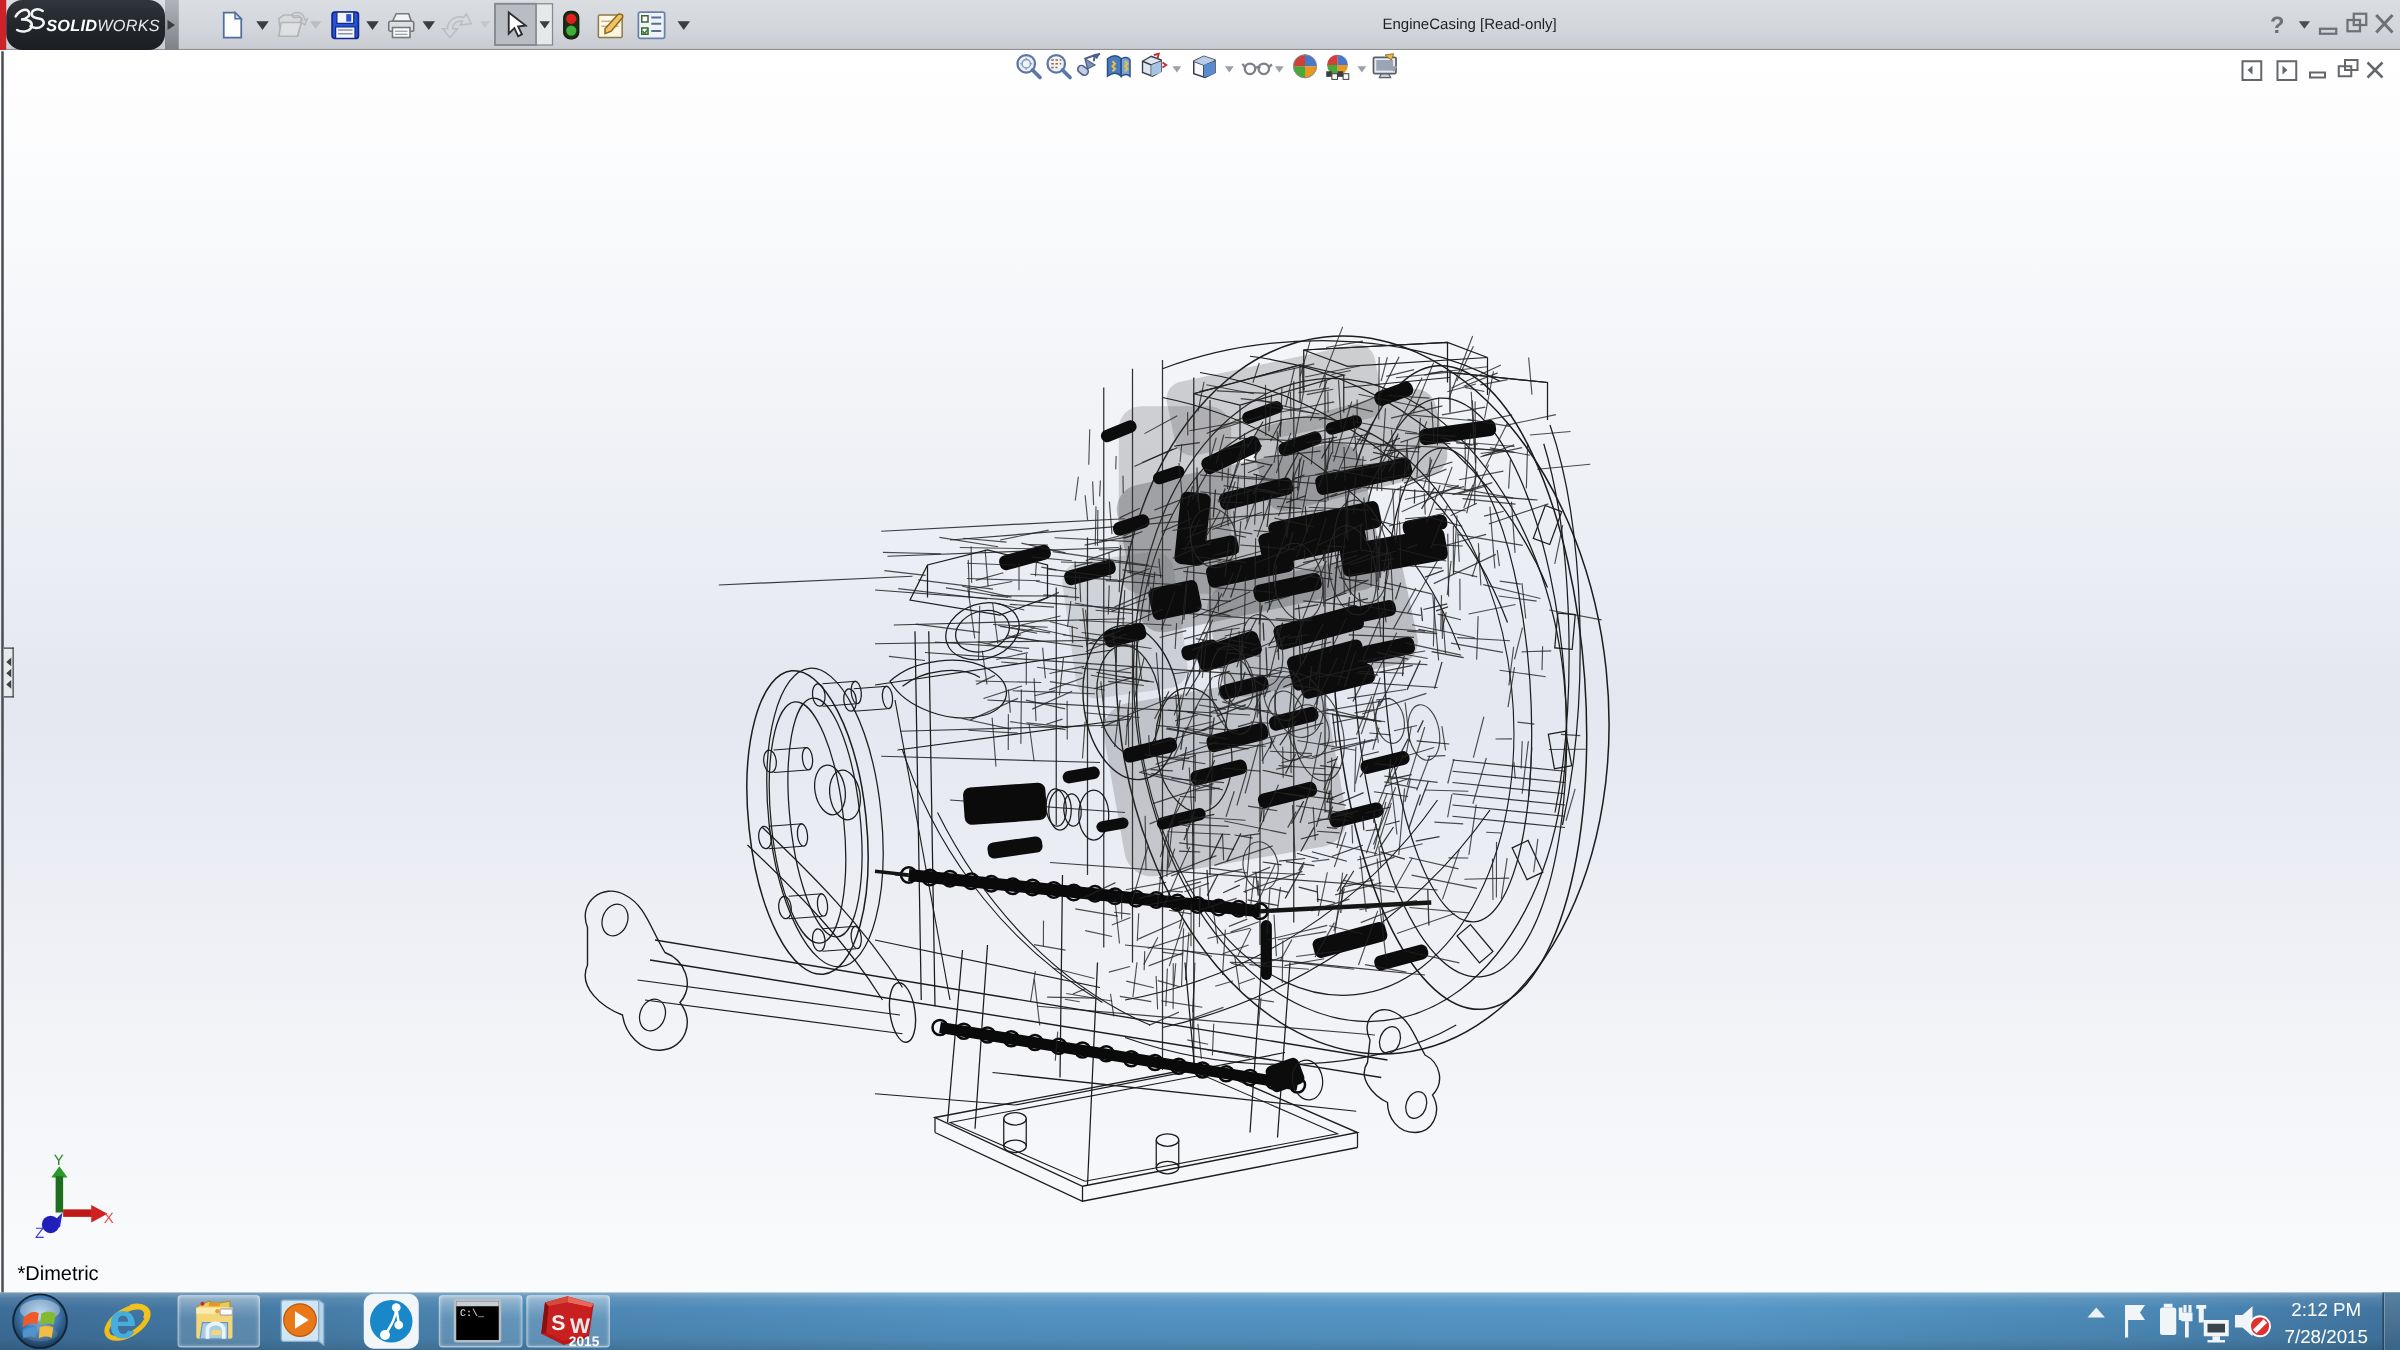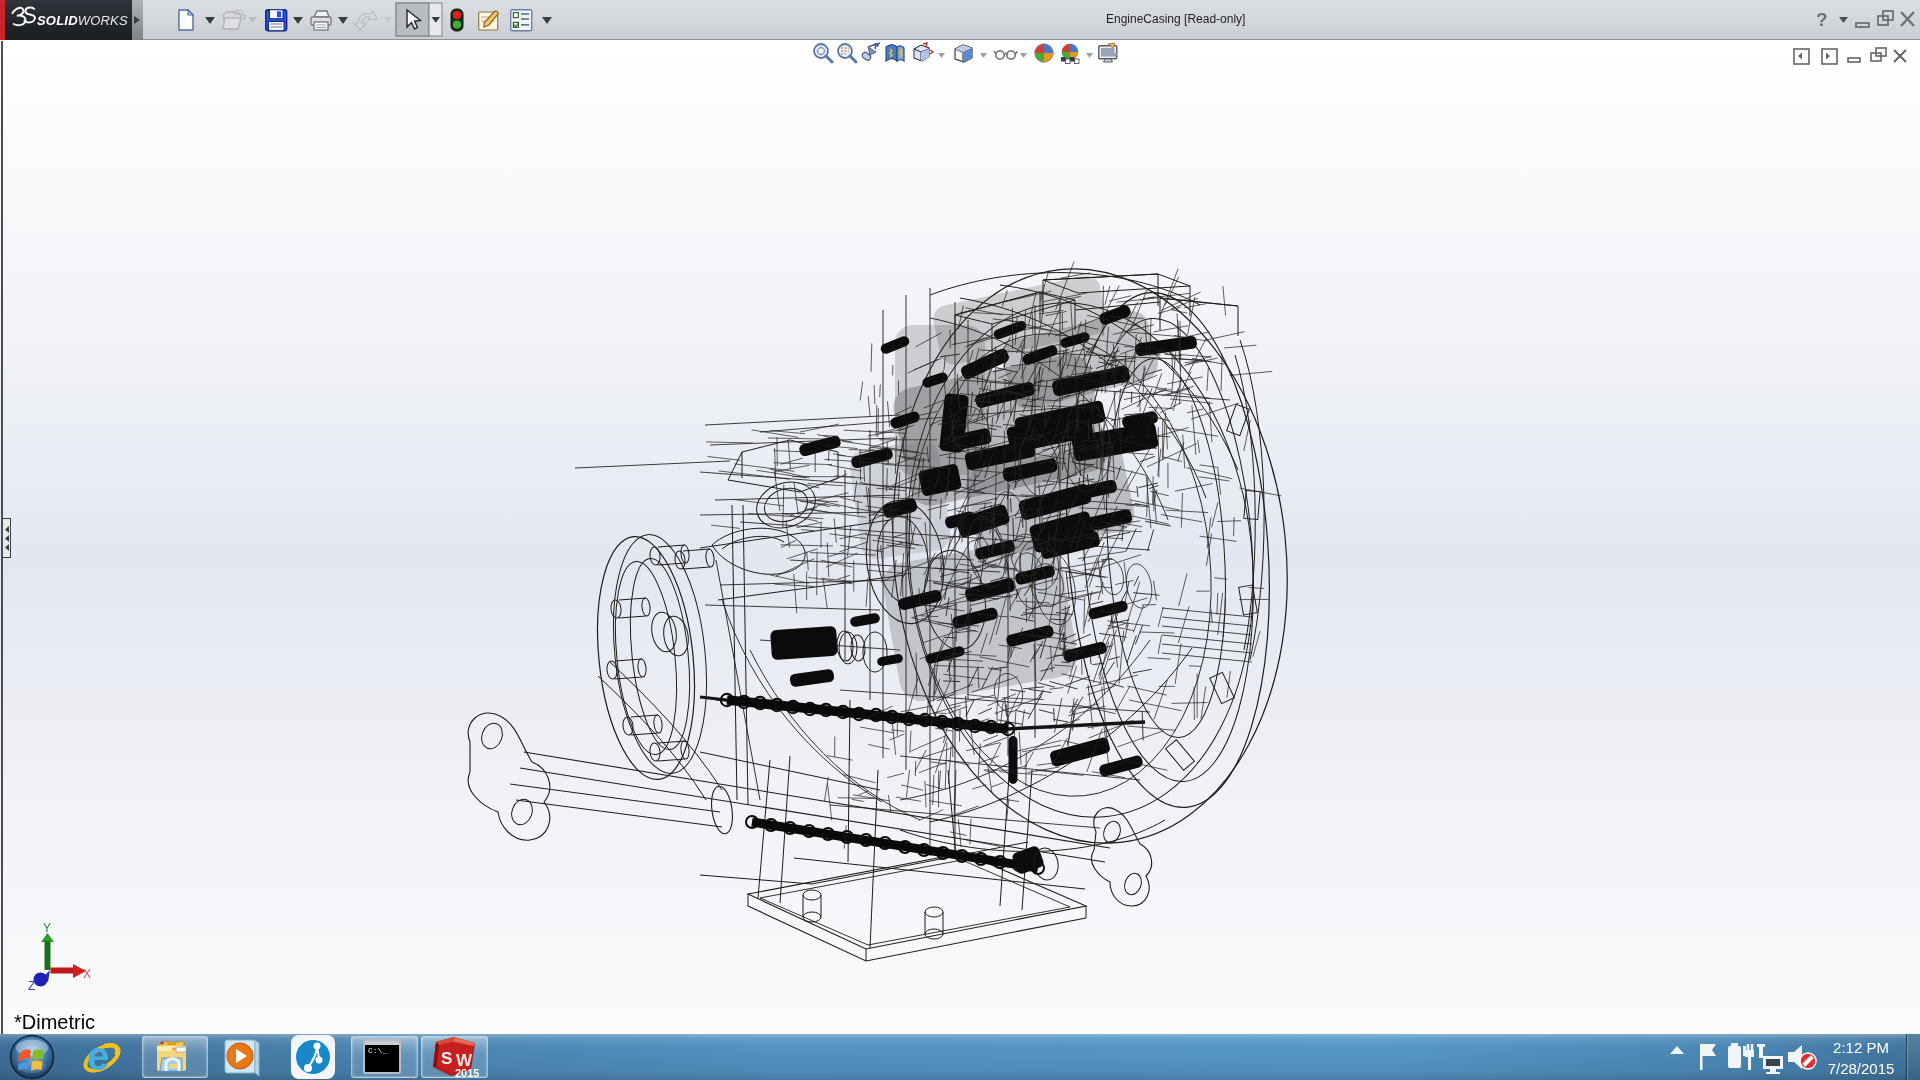--- a/index.html
+++ b/index.html
@@ -3,32 +3,32 @@
 <meta charset="utf-8">
 <title>EngineCasing</title>
 <style>
   * { margin:0; padding:0; box-sizing:border-box; }
   html,body { width:1920px; height:1080px; overflow:hidden; font-family:"Liberation Sans", sans-serif; }
   .titlebar { position:absolute; left:0; top:0; width:1920px; height:40px;
     background:linear-gradient(180deg,#dadde2 0%,#d3d6db 55%,#c9ccd2 100%);
     border-bottom:1px solid #8e9094; }
   .redstrip { position:absolute; left:0; top:0; width:5px; height:40px; background:#cc2229; }
   .logobox { position:absolute; left:5px; top:0; width:127px; height:40px;
-    background:linear-gradient(180deg,#31363c 0%,#23272c 50%,#1b1f24 100%); }
+    background:linear-gradient(180deg,#31363c 0%,#23272c 50%,#1b1f24 100%);border-radius:13px; }
   .logoarrowbox { position:absolute; left:132px; top:0; width:11px; height:40px;
     background:linear-gradient(180deg,#b0b3b8 0%,#7e8186 100%); }
   .logoarrowbox:after { content:""; position:absolute; left:2px; top:16px;
     border-left:6px solid #3a3d42; border-top:4px solid transparent; border-bottom:4px solid transparent; }
   .title-text { position:absolute; left:1106px; top:12px; font-size:12px; color:#1f1f1f; }
   .viewport { position:absolute; left:0; top:41px; width:1920px; height:993px;
     background:linear-gradient(180deg,#ffffff 0%,#f8f9fb 16%,#eaedf3 42%,#e4e7f0 52%,#f2f3f7 78%,#fafbfc 100%); }
   .vp-left-border { position:absolute; left:1px; top:0; width:2px; height:993px; background:#4a4d52; }
   .vp-tab { position:absolute; left:3px; top:477px; width:8px; height:40px; background:#e9eaee;
     border:1px solid #3c3f44; border-left:none; }
-  .dimetric { position:absolute; left:14px; top:970px; font-size:20px; color:#000;text-align:right; }
+  .dimetric { position:absolute; left:14px; top:970px; font-size:16px; color:#000;text-align:right; }
   .taskbar { position:absolute; left:0; top:1034px; width:1920px; height:46px;
     background-image:
       linear-gradient(180deg, rgba(255,255,255,0.30) 0%, rgba(255,255,255,0.10) 10%, rgba(255,255,255,0.0) 28%, rgba(0,0,0,0.06) 80%, rgba(0,0,0,0.16) 100%),
       linear-gradient(90deg, #3d6e99 0%, #4a83ae 18%, #5392c2 40%, #5697c7 72%, #4b88b5 90%, #40749f 100%); }
   .tb-btn { position:absolute; top:2px; height:42px; border-radius:3px;
     border:1px solid rgba(255,255,255,0.45);
     background:linear-gradient(180deg,rgba(255,255,255,0.38) 0%,rgba(255,255,255,0.14) 45%,rgba(185,212,233,0.22) 100%);
     box-shadow:inset 0 0 3px rgba(255,255,255,0.5); }
 </style>
 </head>

